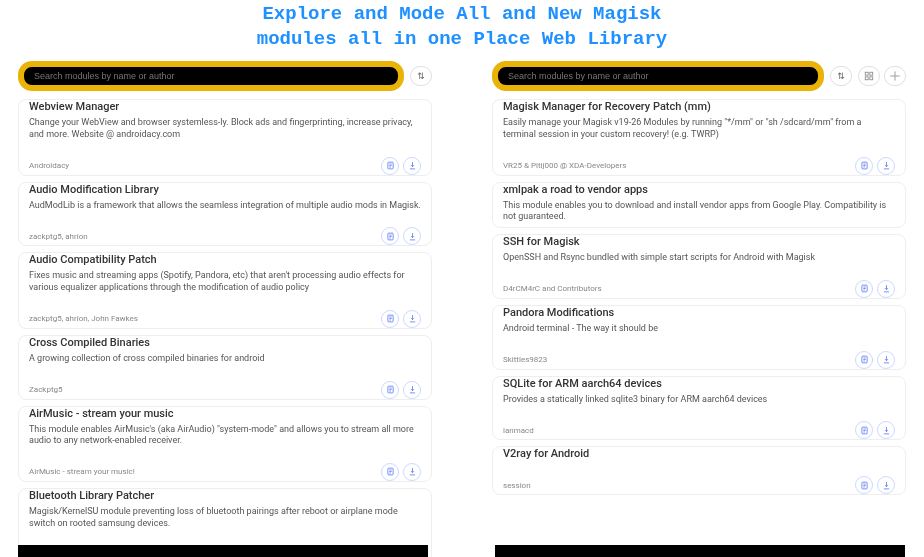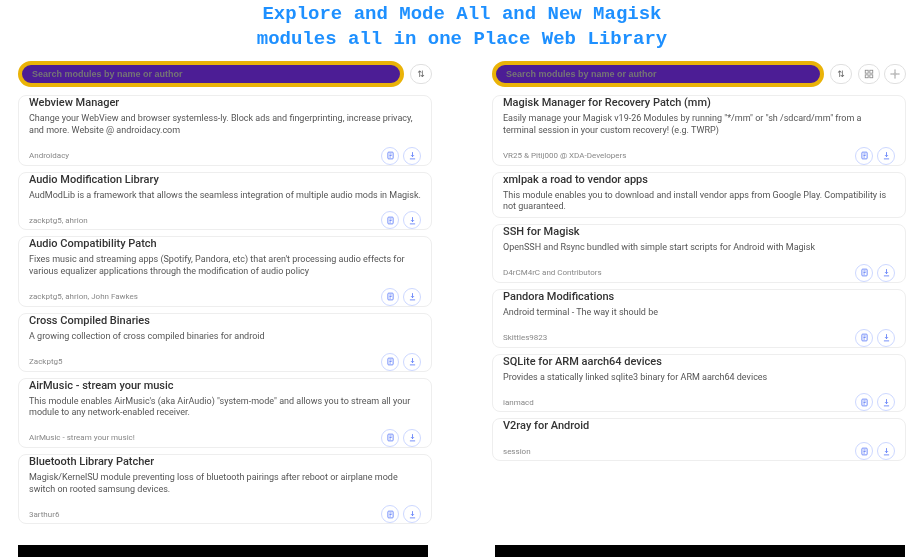--- a/index.html
+++ b/index.html
@@ -30,28 +30,27 @@
       min-width: 0;
     }
     .search-row {
       display: flex;
       align-items: center;
       gap: 6px;
       margin-bottom: 8px;
     }
     .search-input {
       flex: 1;
-      border: 4px solid #eab308;
+      border: 6px solid #eab308;
       border-radius: 14px;
       padding: 4px 10px;
       font-size: 9px;
       color: #888;
-      background: #4c1d95;
+      background: #000000;
       outline: none;
-      font-weight: bold;
     }
     .filter-btn, .top-icon-btn {
       width: 22px;
       height: 20px;
       border: 1px solid #e0e0e0;
       border-radius: 10px;
       background: #fff;
       display: flex;
       align-items: center;
       justify-content: center;
@@ -79,21 +78,21 @@
     .card-desc {
       font-size: 9px;
       color: #555;
       line-height: 1.3;
       margin-bottom: 4px;
     }
     .card-footer {
       display: flex;
       align-items: center;
       justify-content: space-between;
-      margin-top: 10px;
+      margin-top: 16px;
     }
     .card-author {
       font-size: 8px;
       color: #888;
     }
     .card-actions {
       display: flex;
       gap: 4px;
     }
     .icon-btn {
@@ -224,21 +223,21 @@
               <div class="icon-btn">
                 <svg viewBox="0 0 24 24">
                   <path d="M12 3v12m0 0l-4-4m4 4l4-4M5 21h14"></path>
                 </svg>
               </div>
             </div>
           </div>
         </div>
         <div class="card">
           <div class="card-title">AirMusic - stream your music</div>
-          <div class="card-desc">This module enables AirMusic's (aka AirAudio) "system-mode" and allows you to stream all your module to any network-enabled receiver.</div>
+          <div class="card-desc">This module enables AirMusic's (aka AirAudio) "system-mode" and allows you to stream all more audio to any network-enabled receiver.</div>
           <div class="card-footer">
             <div class="card-author">AirMusic - stream your music!</div>
             <div class="card-actions">
               <div class="icon-btn">
                 <svg viewBox="0 0 24 24">
                   <rect x="5" y="3" width="14" height="18" rx="2"></rect>
                   <line x1="9" y1="8" x2="15" y2="8"></line>
                   <line x1="9" y1="12" x2="15" y2="12"></line>
                   <line x1="9" y1="16" x2="13" y2="16"></line>
                 </svg>

